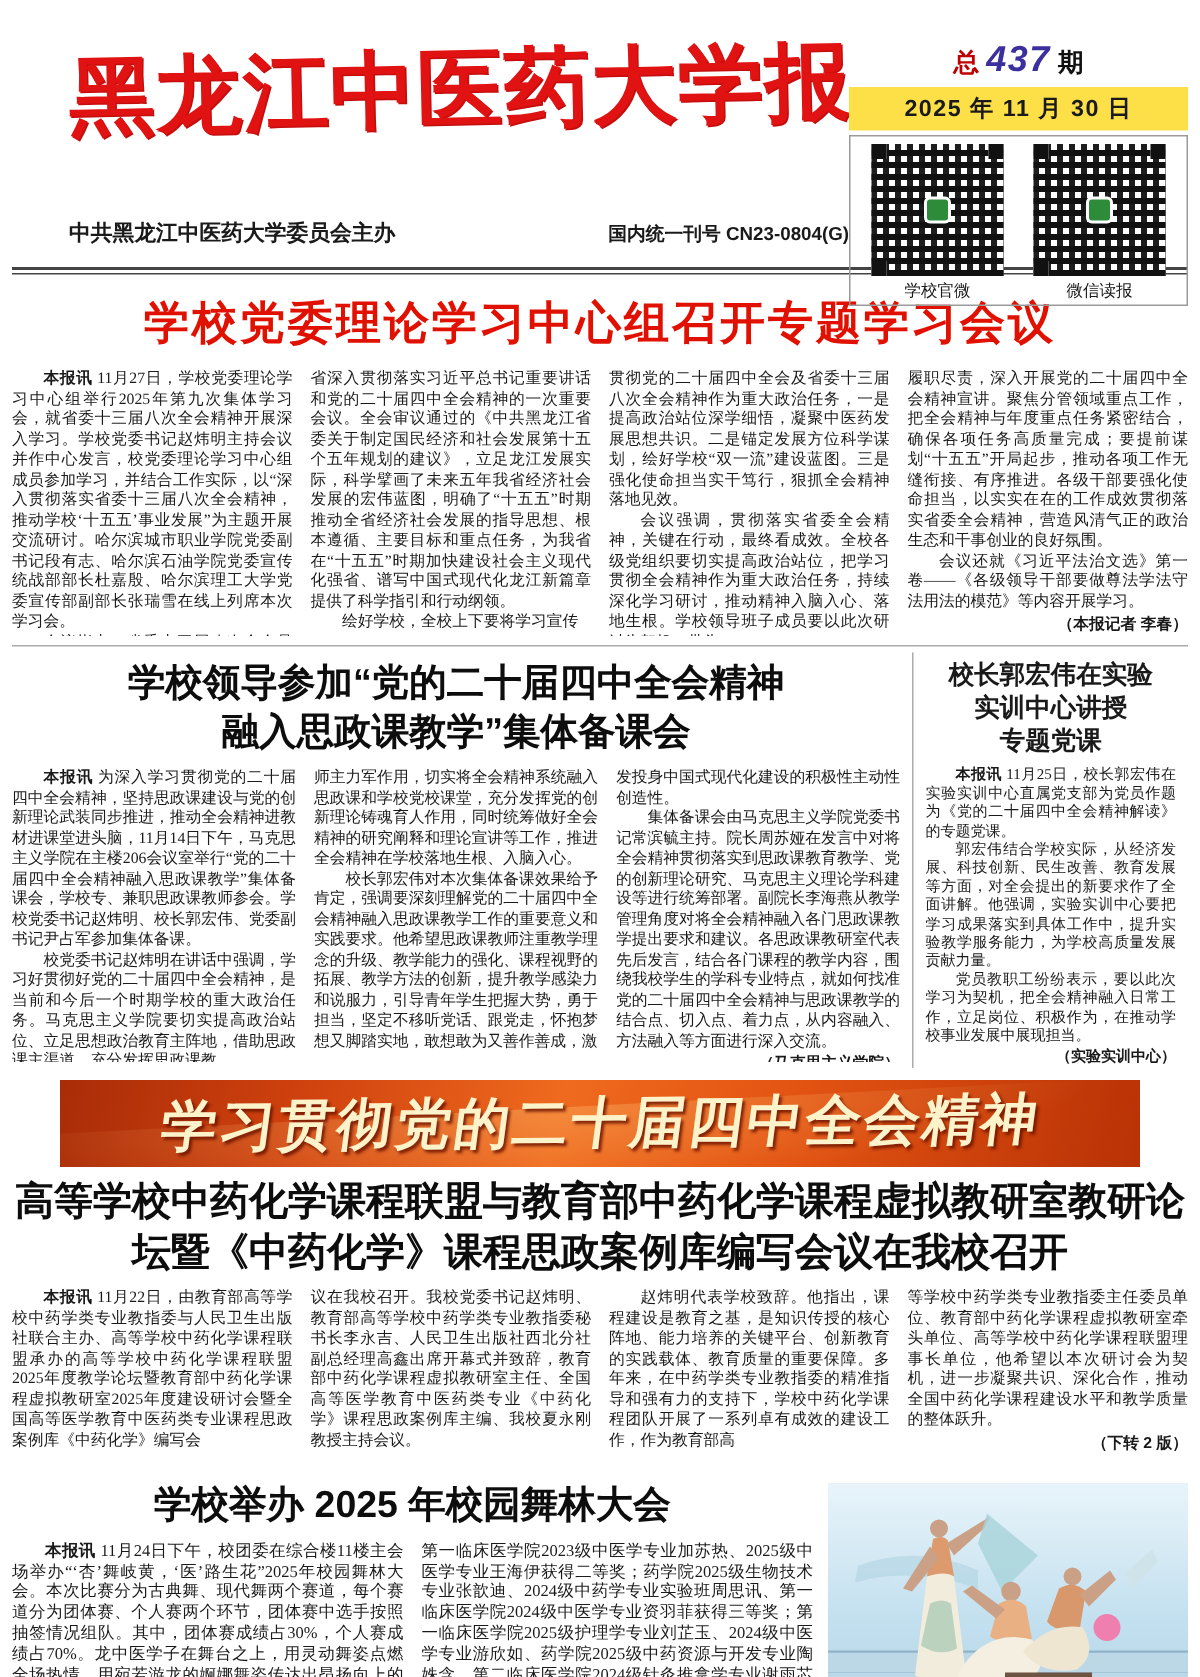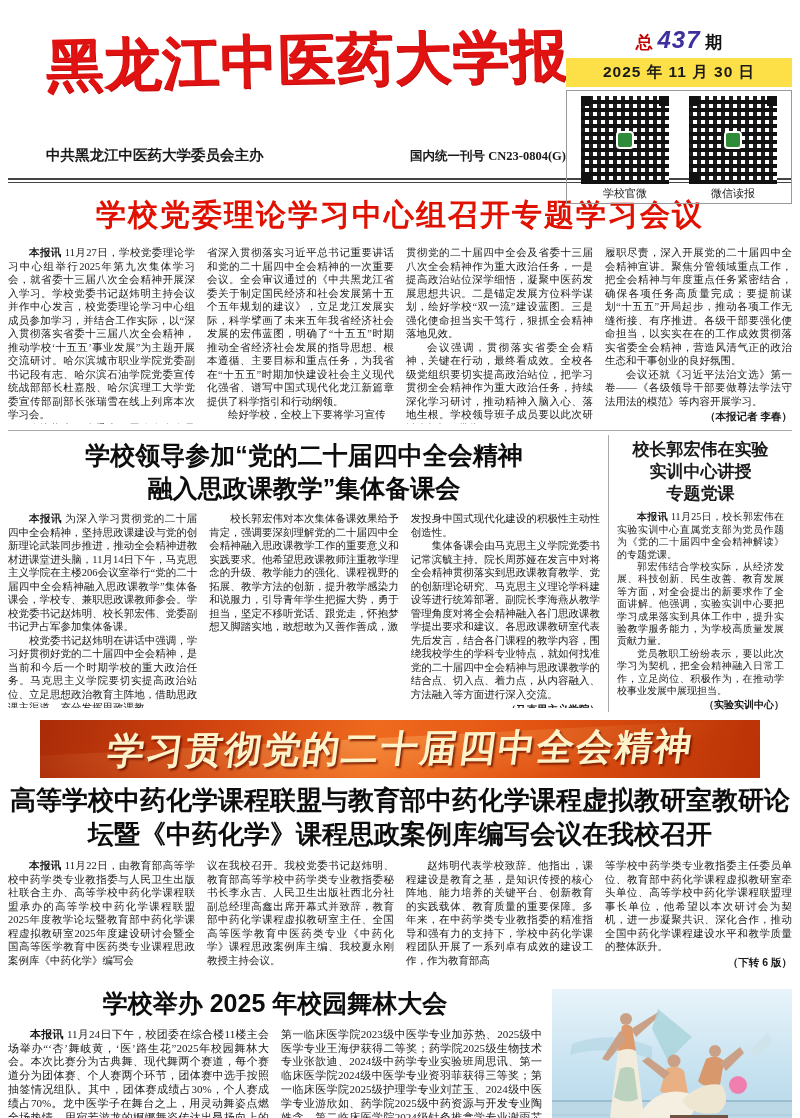--- a/index.html
+++ b/index.html
@@ -16,21 +16,21 @@
     font-family:"Liberation Sans", sans-serif; font-weight:900;
     font-size:57px; line-height:1.0; color:#e01212; letter-spacing:1px;
     transform:rotate(-1.2deg); white-space:nowrap;
     text-shadow:1px 1px 0 #c40e0e;
   }
   .mast-sub {
     position:absolute; left:38px; top:140px; width:520px;
     display:flex; justify-content:space-between; align-items:baseline;
   }
   .mast-publisher { font-weight:bold; font-size:14.5px; font-family:"Liberation Sans",sans-serif;}
-  .mast-issn { font-weight:bold; font-size:12.5px; font-family:Liberation Serif, serif;}
+  .mast-issn { font-weight:bold; font-size:12.5px; font-family:Liberation Sans, sans-serif;}
   .mast-right { position:absolute; right:0; top:20px; width:226px; text-align:center; }
   .issue-line { font-family:"Liberation Sans",sans-serif; font-size:17px; font-weight:bold; }
   .issue-prefix { color:#c00000; }
   .issue-num { color:#3c2f9e; font-size:24px; font-style:italic; letter-spacing:1px; }
   .issue-suffix { color:#111; }
   .date-bar {
     margin-top:4px; background:#fde047; font-family:"Liberation Sans",sans-serif;
     font-weight:bold; font-size:15.5px; padding:4px 0; letter-spacing:1px;
   }
   .qr-box {
@@ -184,20 +184,21 @@
       <div class="headline-black a2-headline">
         <div>学校领导参加“党的二十届四中全会精神</div>
         <div>融入思政课教学”集体备课会</div>
       </div>
       <div class="cols a2-cols">
         <div class="col">
           <p><span class="lede">本报讯</span> <span>为深入学习贯彻党的二十届四中全会精神，坚持思政课建设与党的创新理论武装同步推进，推动全会精神进教材进课堂进头脑，11月14日下午，马克思主义学院在主楼206会议室举行“党的二十届四中全会精神融入思政课教学”集体备课会，学校专、兼职思政课教师参会。学校党委书记赵炜明、校长郭宏伟、党委副书记尹占军参加集体备课。</span></p>
           <p>校党委书记赵炜明在讲话中强调，学习好贯彻好党的二十届四中全会精神，是当前和今后一个时期学校的重大政治任务。马克思主义学院要切实提高政治站位、立足思想政治教育主阵地，借助思政课主渠道，充分发挥思政课教</p>
         </div>
         <div class="col">
+          <p class="cont">师主力军作用，切实将全会精神系统融入思政课和学校党校课堂，充分发挥党的创新理论铸魂育人作用，同时统筹做好全会精神的研究阐释和理论宣讲等工作，推进全会精神在学校落地生根、入脑入心。</p>
           <p>校长郭宏伟对本次集体备课效果给予肯定，强调要深刻理解党的二十届四中全会精神融入思政课教学工作的重要意义和实践要求。他希望思政课教师注重教学理念的升级、教学能力的强化、课程视野的拓展、教学方法的创新，提升教学感染力和说服力，引导青年学生把握大势，勇于担当，坚定不移听党话、跟党走，怀抱梦想又脚踏实地，敢想敢为又善作善成，激</p>
         </div>
         <div class="col">
           <p class="cont">发投身中国式现代化建设的积极性主动性创造性。</p>
           <p>集体备课会由马克思主义学院党委书记常滨毓主持。院长周苏娅在发言中对将全会精神贯彻落实到思政课教育教学、党的创新理论研究、马克思主义理论学科建设等进行统筹部署。副院长李海燕从教学管理角度对将全会精神融入各门思政课教学提出要求和建议。各思政课教研室代表先后发言，结合各门课程的教学内容，围绕我校学生的学科专业特点，就如何找准党的二十届四中全会精神与思政课教学的结合点、切入点、着力点，从内容融入、方法融入等方面进行深入交流。</p>
           <div class="byline">（马克思主义学院）</div>
         </div>
       </div>
     </div>
 
@@ -230,21 +231,21 @@
         <p><span class="lede">本报讯</span> <span>11月22日，由教育部高等学校中药学类专业教指委与人民卫生出版社联合主办、高等学校中药化学课程联盟承办的高等学校中药化学课程联盟2025年度教学论坛暨教育部中药化学课程虚拟教研室2025年度建设研讨会暨全国高等医学教育中医药类专业课程思政案例库《中药化学》编写会</span></p>
       </div>
       <div class="col">
         <p class="cont">议在我校召开。我校党委书记赵炜明、教育部高等学校中药学类专业教指委秘书长李永吉、人民卫生出版社西北分社副总经理高鑫出席开幕式并致辞，教育部中药化学课程虚拟教研室主任、全国高等医学教育中医药类专业《中药化学》课程思政案例库主编、我校夏永刚教授主持会议。</p>
       </div>
       <div class="col">
         <p>赵炜明代表学校致辞。他指出，课程建设是教育之基，是知识传授的核心阵地、能力培养的关键平台、创新教育的实践载体、教育质量的重要保障。多年来，在中药学类专业教指委的精准指导和强有力的支持下，学校中药化学课程团队开展了一系列卓有成效的建设工作，作为教育部高</p>
       </div>
       <div class="col">
         <p class="cont">等学校中药学类专业教指委主任委员单位、教育部中药化学课程虚拟教研室牵头单位、高等学校中药化学课程联盟理事长单位，他希望以本次研讨会为契机，进一步凝聚共识、深化合作，推动全国中药化学课程建设水平和教学质量的整体跃升。</p>
-        <div class="byline">（下转 6 版）</div>
+        <div class="byline">（下转 2 版）</div>
       </div>
     </div>
   </div>
 
   <div class="a4-row">
     <div class="a4-left">
       <div class="headline-black a4-headline">学校举办 2025 年校园舞林大会</div>
       <div class="cols a4-cols">
         <div class="col">
           <p><span class="lede">本报讯</span> <span>11月24日下午，校团委在综合楼11楼主会场举办“‘杏’舞岐黄，‘医’路生花”2025年校园舞林大会。本次比赛分为古典舞、现代舞两个赛道，每个赛道分为团体赛、个人赛两个环节，团体赛中选手按照抽签情况组队。其中，团体赛成绩占30%，个人赛成绩占70%。龙中医学子在舞台之上，用灵动舞姿点燃全场热情，用宛若游龙的婀娜舞姿传达出昂扬向上的精神风貌。在现代舞赛道，第一临床医学院2025级中医学儿科方向专业唐靖懿获得一等奖；</span></p>

